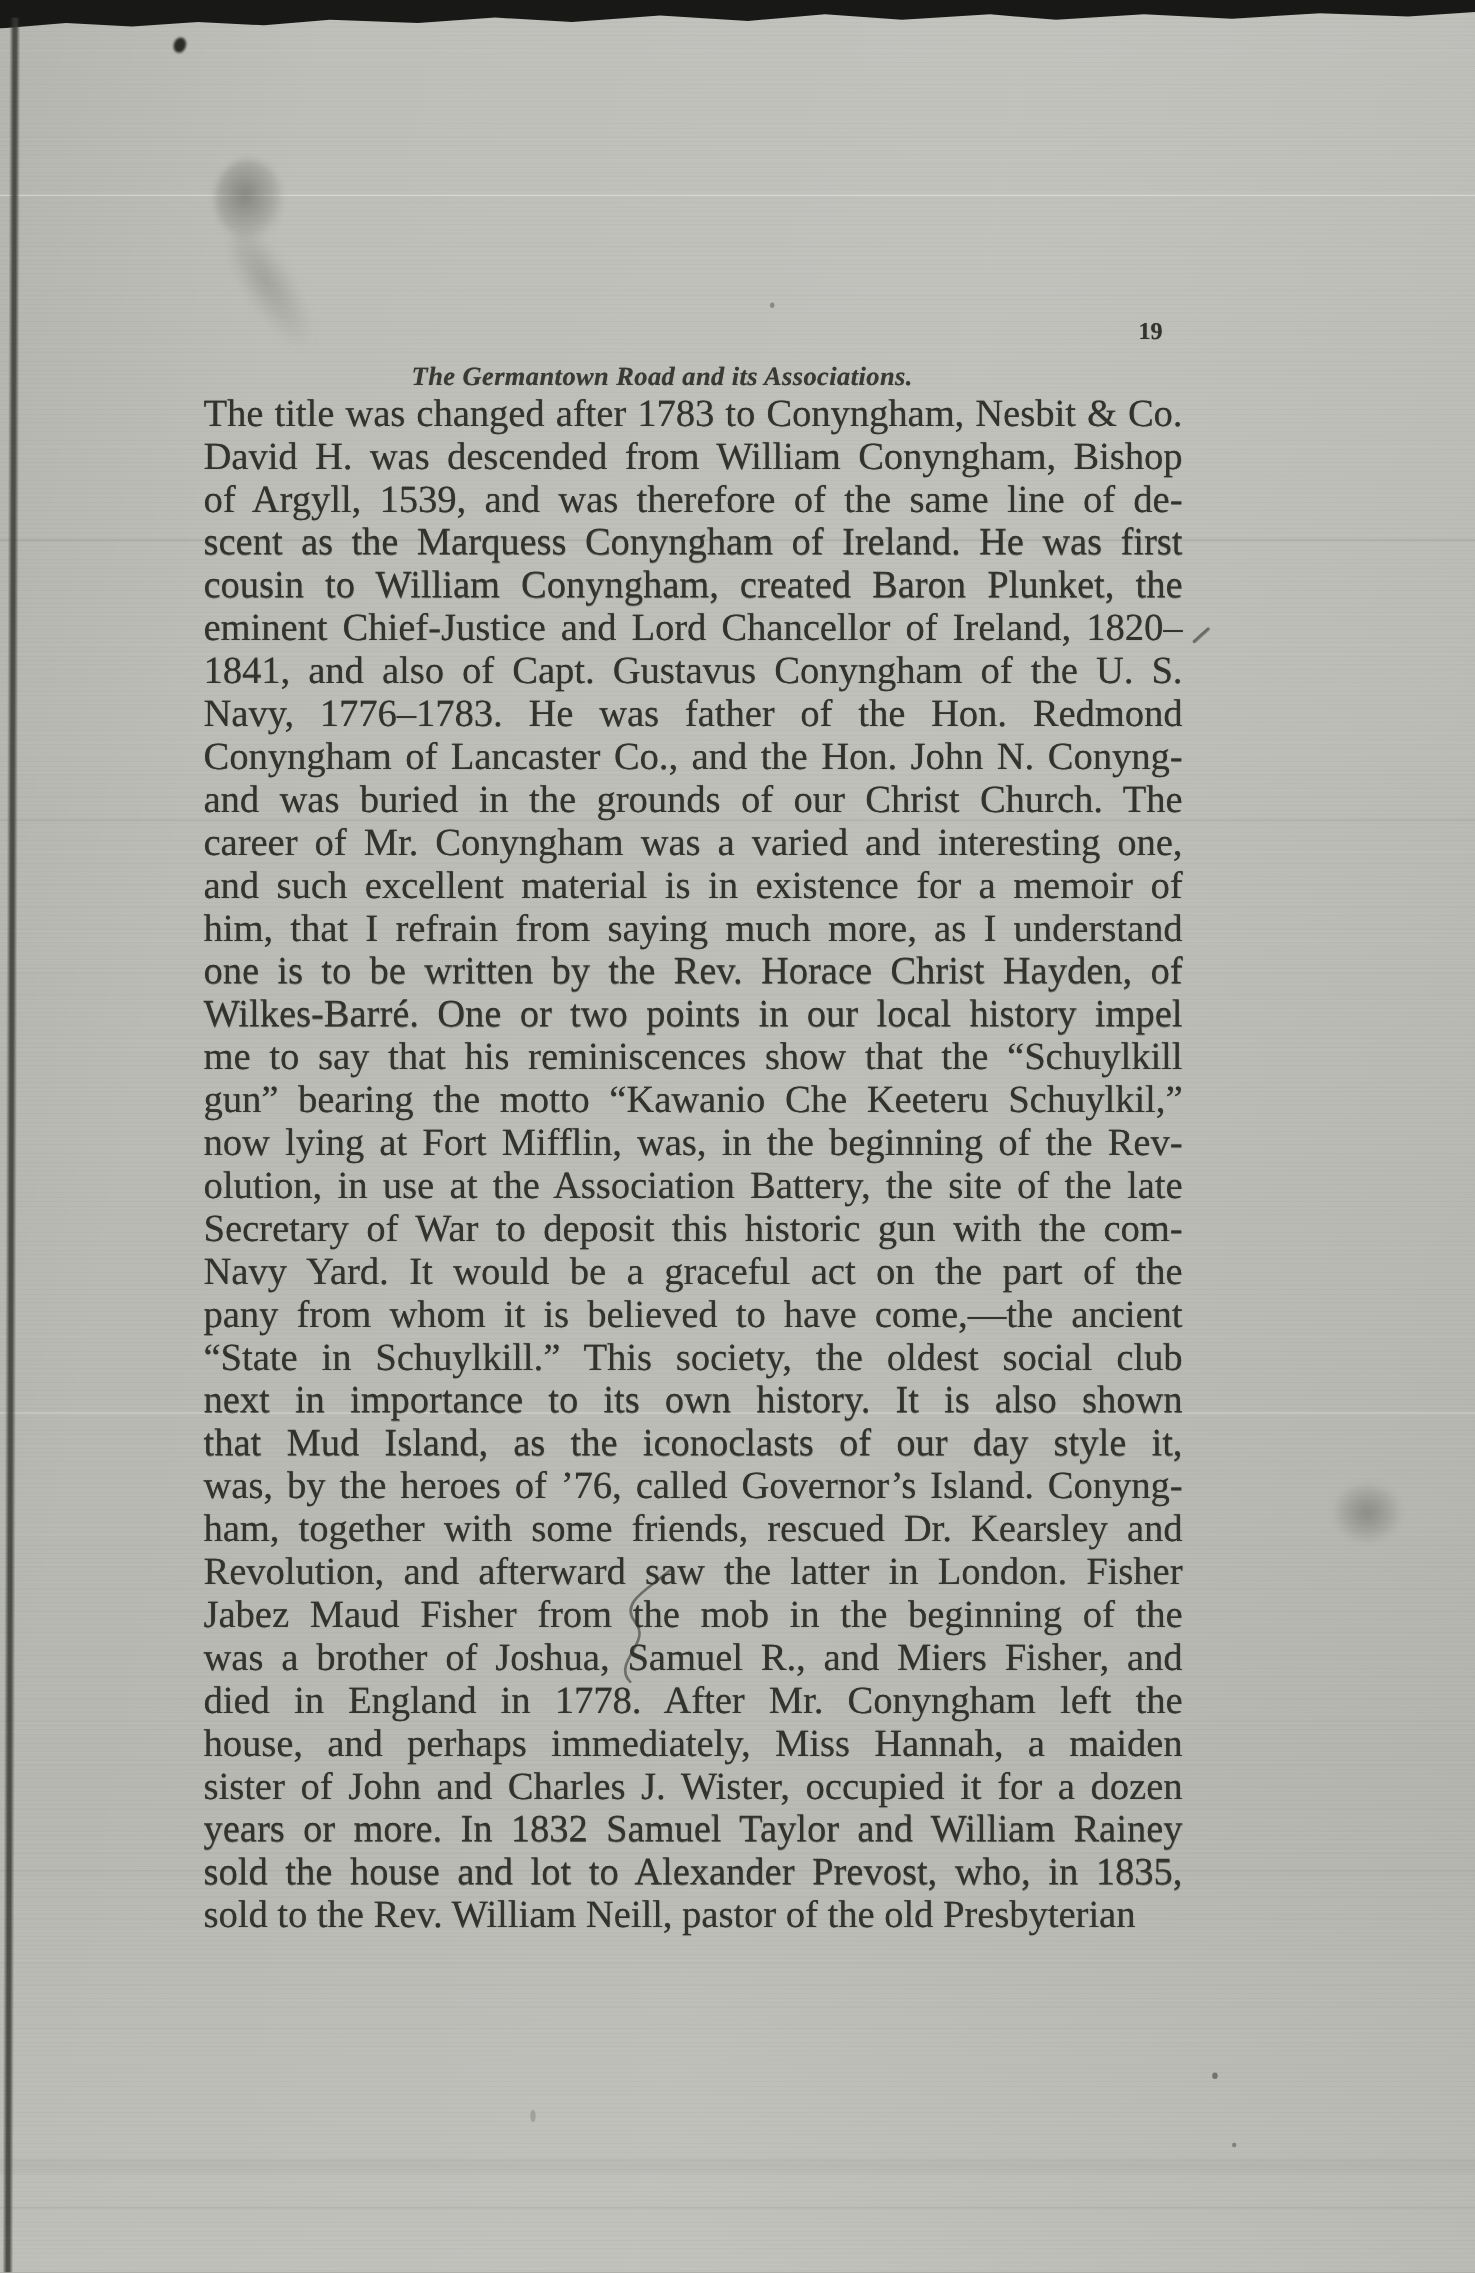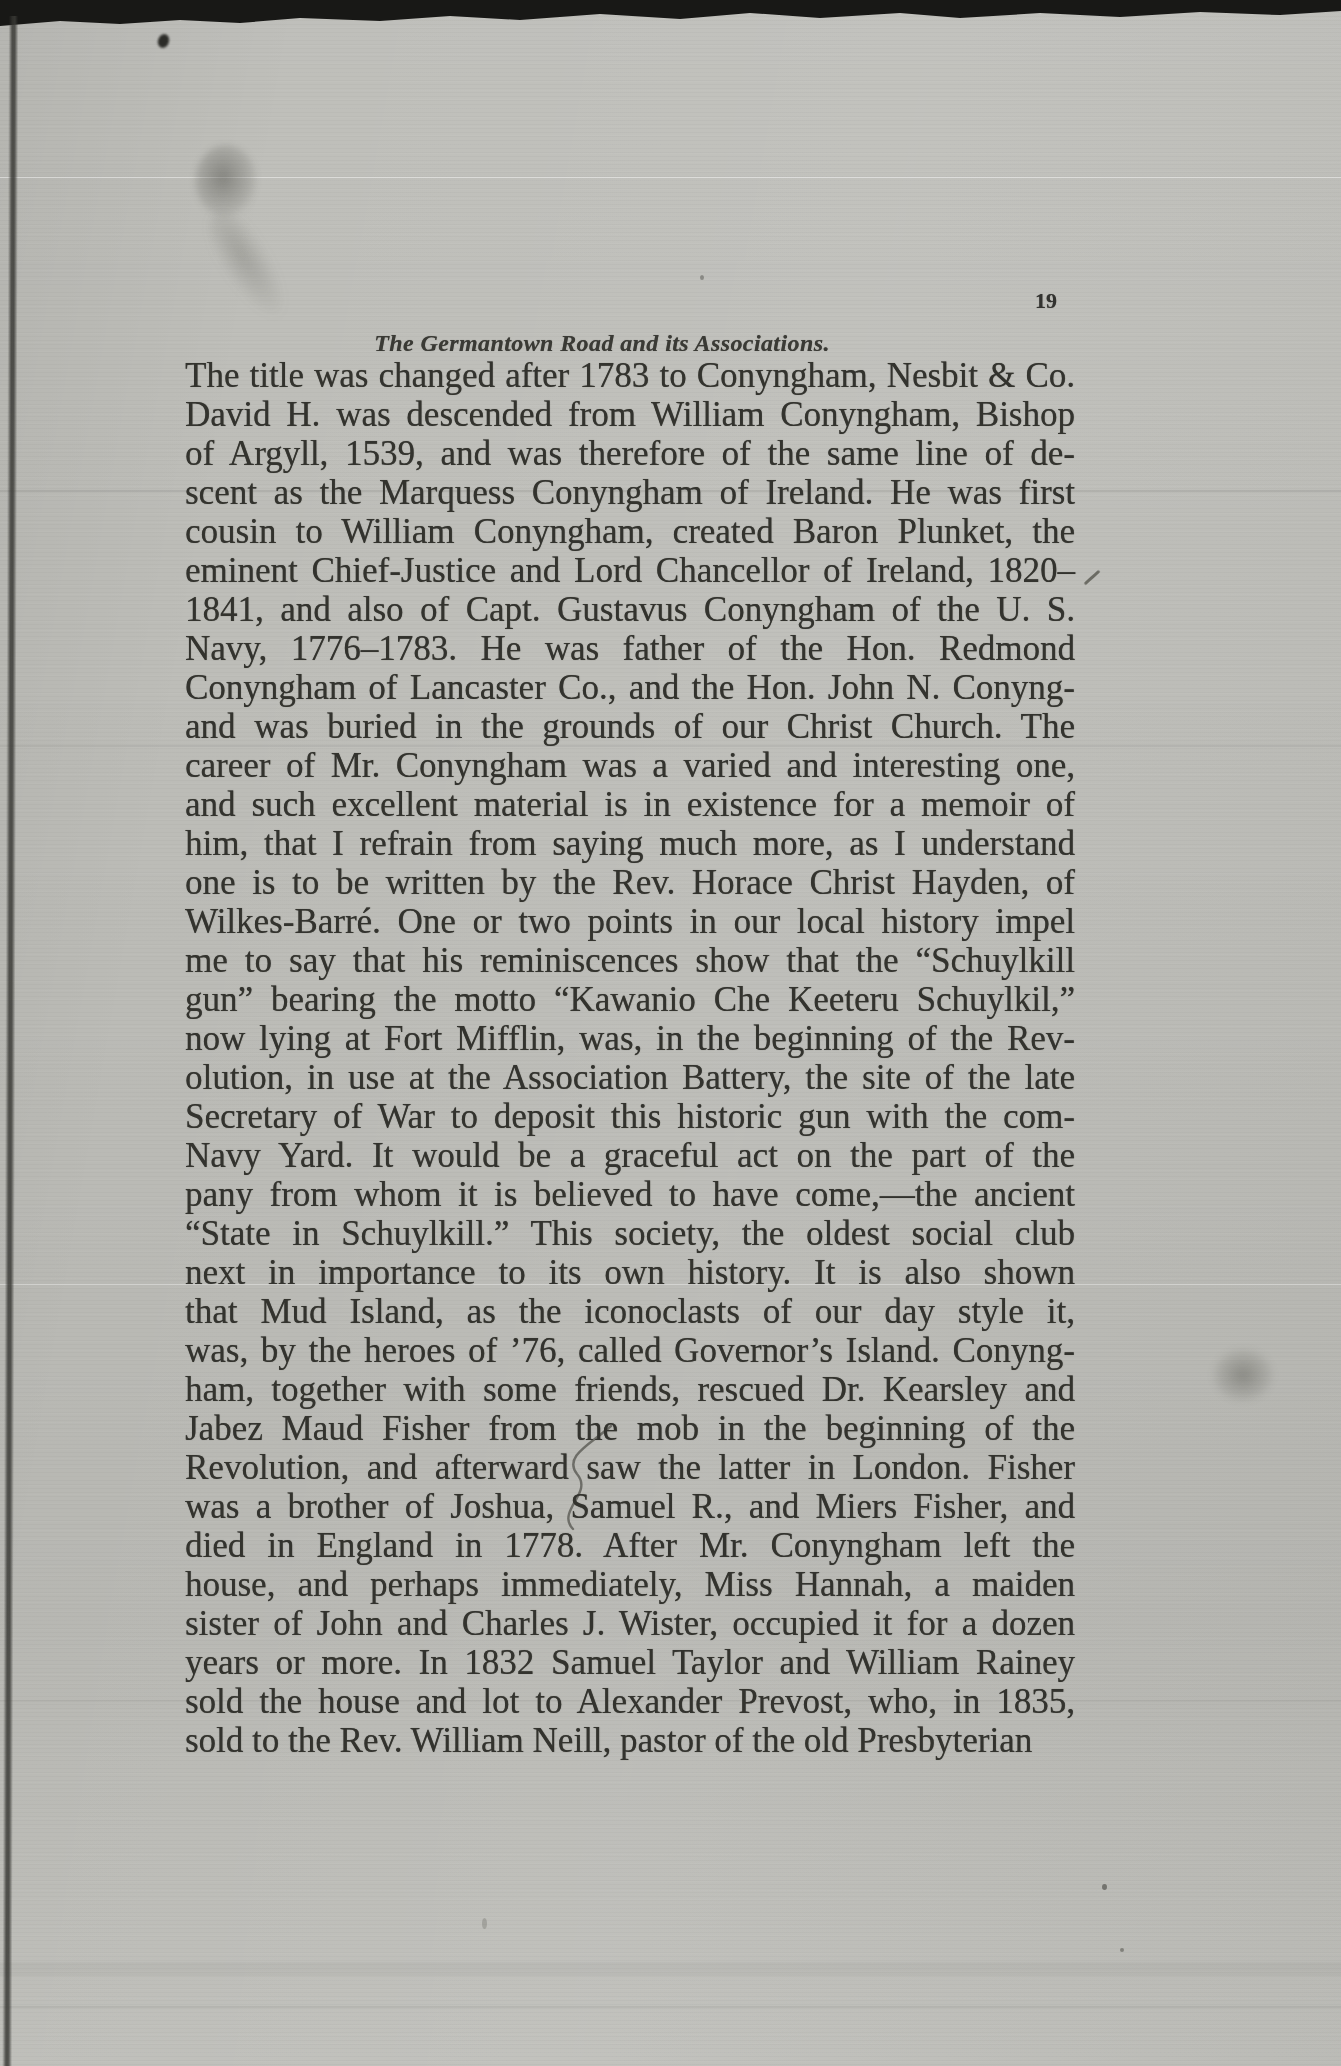--- a/index.html
+++ b/index.html
@@ -156,22 +156,22 @@
       <div class="line">now lying at Fort Mifflin, was, in the beginning of the Rev-</div>
       <div class="line">olution, in use at the Association Battery, the site of the late</div>
       <div class="line">Secretary of War to deposit this historic gun with the com-</div>
       <div class="line">Navy Yard. It would be a graceful act on the part of the</div>
       <div class="line">pany from whom it is believed to have come,—the ancient</div>
       <div class="line">“State in Schuylkill.” This society, the oldest social club</div>
       <div class="line">next in importance to its own history. It is also shown</div>
       <div class="line">that Mud Island, as the iconoclasts of our day style it,</div>
       <div class="line">was, by the heroes of ’76, called Governor’s Island. Conyng-</div>
       <div class="line">ham, together with some friends, rescued Dr. Kearsley and</div>
+      <div class="line">Revolution, and afterward saw the latter in London. Fisher</div>
       <div class="line">Jabez Maud Fisher from the mob in the beginning of the</div>
-      <div class="line">Revolution, and afterward saw the latter in London. Fisher</div>
       <div class="line">was a brother of Joshua, Samuel R., and Miers Fisher, and</div>
       <div class="line">died in England in 1778. After Mr. Conyngham left the</div>
       <div class="line">house, and perhaps immediately, Miss Hannah, a maiden</div>
       <div class="line">sister of John and Charles J. Wister, occupied it for a dozen</div>
       <div class="line">years or more. In 1832 Samuel Taylor and William Rainey</div>
       <div class="line">sold the house and lot to Alexander Prevost, who, in 1835,</div>
       <div class="line last">sold to the Rev. William Neill, pastor of the old Presbyterian</div>
     </div>
 
   <div class="top-edge"></div>

